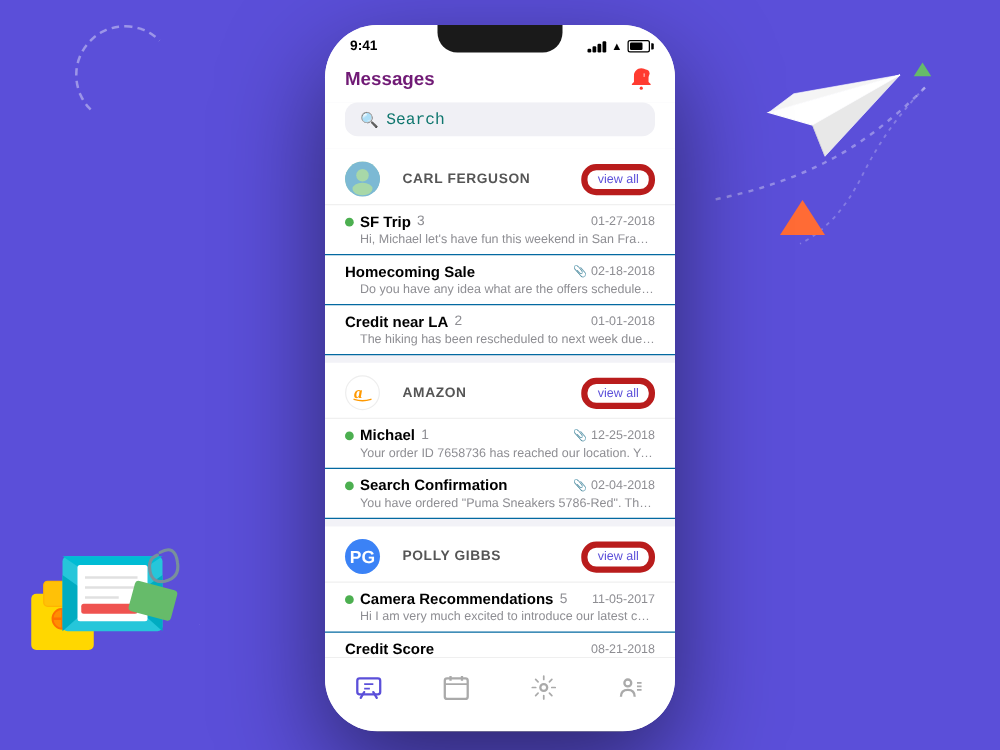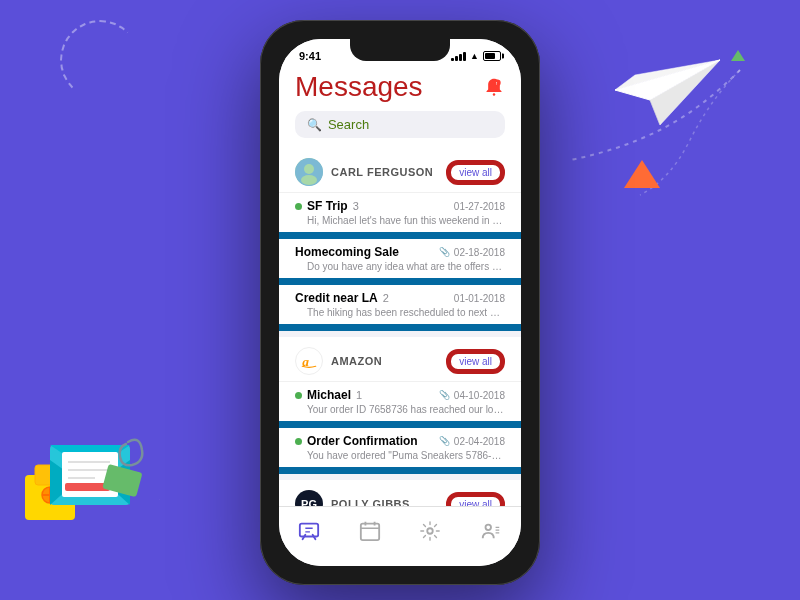--- a/index.html
+++ b/index.html
@@ -61,21 +61,21 @@
       transform: translateX(-50%);
       width: 280px;
       height: 565px;
     }
 
     .phone-frame {
       width: 280px;
       height: 565px;
       background: #1a1a1a;
       border-radius: 44px;
-      padding: 19px;
+      padding: 0;
       box-shadow: 0 30px 80px rgba(0,0,0,0.5), inset 0 0 0 1px #444;
       position: relative;
     }
 
     .phone-screen {
       width: 100%;
       height: 100%;
       background: #f2f2f7;
       border-radius: 42px;
       overflow: hidden;
@@ -167,23 +167,23 @@
     
     .app-header {
       background: white;
       padding: 4px 16px 8px;
       display: flex;
       justify-content: space-between;
       align-items: center;
     }
 
     .app-title {
-      font-size: 28px;
-      font-weight: 400;
-      color: #b91c1c;
+      font-size: 15px;
+      font-weight: 700;
+      color: #701a75;
     }
 
     .notification-bell {
       width: 22px;
       height: 22px;
       position: relative;
       display: flex;
       align-items: center;
       justify-content: center;
     }
@@ -202,22 +202,23 @@
       align-items: center;
       gap: 6px;
     }
 
     .search-icon-inner {
       color: #8e8e93;
       font-size: 12px;
     }
 
     .search-placeholder {
-      color: #4d7c0f;
+      color: #0f766e;
       font-size: 13px;
+      font-family: Liberation Mono, monospace;
     }
 
     
     .content-area {
       flex: 1;
       overflow-y: auto;
       background: #f2f2f7;
       scrollbar-width: none;
     }
     .content-area::-webkit-scrollbar { display: none; }
@@ -232,21 +233,21 @@
       display: flex;
       justify-content: space-between;
       align-items: center;
       padding: 10px 16px 6px;
       border-bottom: 1px solid #f0f0f0;
     }
 
     .sender-info {
       display: flex;
       align-items: center;
-      gap: 8px;
+      gap: 18px;
     }
 
     .sender-name {
       font-size: 11px;
       font-weight: 700;
       color: #555;
       text-transform: uppercase;
       letter-spacing: 0.5px;
     }
 
@@ -254,21 +255,21 @@
       font-size: 10px;
       color: #5B4FD9;
       border: 5px solid #b91c1c;
       border-radius: 12px;
       padding: 2px 8px;
       background: white;
     }
 
     .message-item {
       padding: 6px 16px;
-      border-bottom: 7px solid #0369a1;
+      border-bottom: 1px solid #0369a1;
     }
 
     .message-row1 {
       display: flex;
       justify-content: space-between;
       align-items: center;
       margin-bottom: 2px;
     }
 
     .message-subject {
@@ -354,25 +355,25 @@
       justify-content: center;
       font-size: 16px;
       border: 1px solid #eee;
     }
 
     
     .polly-avatar {
       width: 28px;
       height: 28px;
       border-radius: 50%;
-      background: #0f172a;
+      background: #3b82f6;
       display: flex;
       align-items: center;
       justify-content: center;
-      font-size: 11px;
+      font-size: 14px;
       font-weight: 700;
       color: white;
     }
 
     
     .carl-avatar {
       width: 28px;
       height: 28px;
       border-radius: 50%;
       background: linear-gradient(135deg, #a8d8a8, #7cb9d4);
@@ -551,31 +552,31 @@
 
             <div class="message-item">
               <div class="message-row1">
                 <div class="message-subject">
                   <div class="unread-dot"></div>
                   <span>Michael</span>
                   <span class="message-count">1</span>
                 </div>
                 <span class="message-date">
                   <span class="attachment-icon">📎</span>
-                  <span>04-10-2018</span>
+                  <span>12-25-2018</span>
                 </span>
               </div>
               <div class="message-preview">Your order ID 7658736 has reached our location. You wi...</div>
             </div>
 
             <div class="message-item">
               <div class="message-row1">
                 <div class="message-subject">
                   <div class="unread-dot"></div>
-                  <span>Order Confirmation</span>
+                  <span>Search Confirmation</span>
                 </div>
                 <span class="message-date">
                   <span class="attachment-icon">📎</span>
                   <span>02-04-2018</span>
                 </span>
               </div>
               <div class="message-preview">You have ordered "Puma Sneakers 5786-Red". The amo...</div>
             </div>
           </div>
 
@@ -584,20 +585,28 @@
               <div class="sender-info">
                 <div class="polly-avatar">
                   <span>PG</span>
                 </div>
                 <span class="sender-name">POLLY GIBBS</span>
               </div>
               <button class="view-all-btn">view all</button>
             </div>
 
             <div class="message-item">
+              <div class="message-row1">
+                <div class="message-subject">
+                  <div class="unread-dot"></div>
+                  <span>Camera Recommendations</span>
+                  <span class="message-count">5</span>
+                </div>
+                <span class="message-date">11-05-2017</span>
+              </div>
               <div class="message-preview">Hi I am very much excited to introduce our latest camer...</div>
             </div>
 
             <div class="message-item">
               <div class="message-row1">
                 <div class="message-subject">
                   <span>Credit Score</span>
                 </div>
                 <span class="message-date">08-21-2018</span>
               </div>

